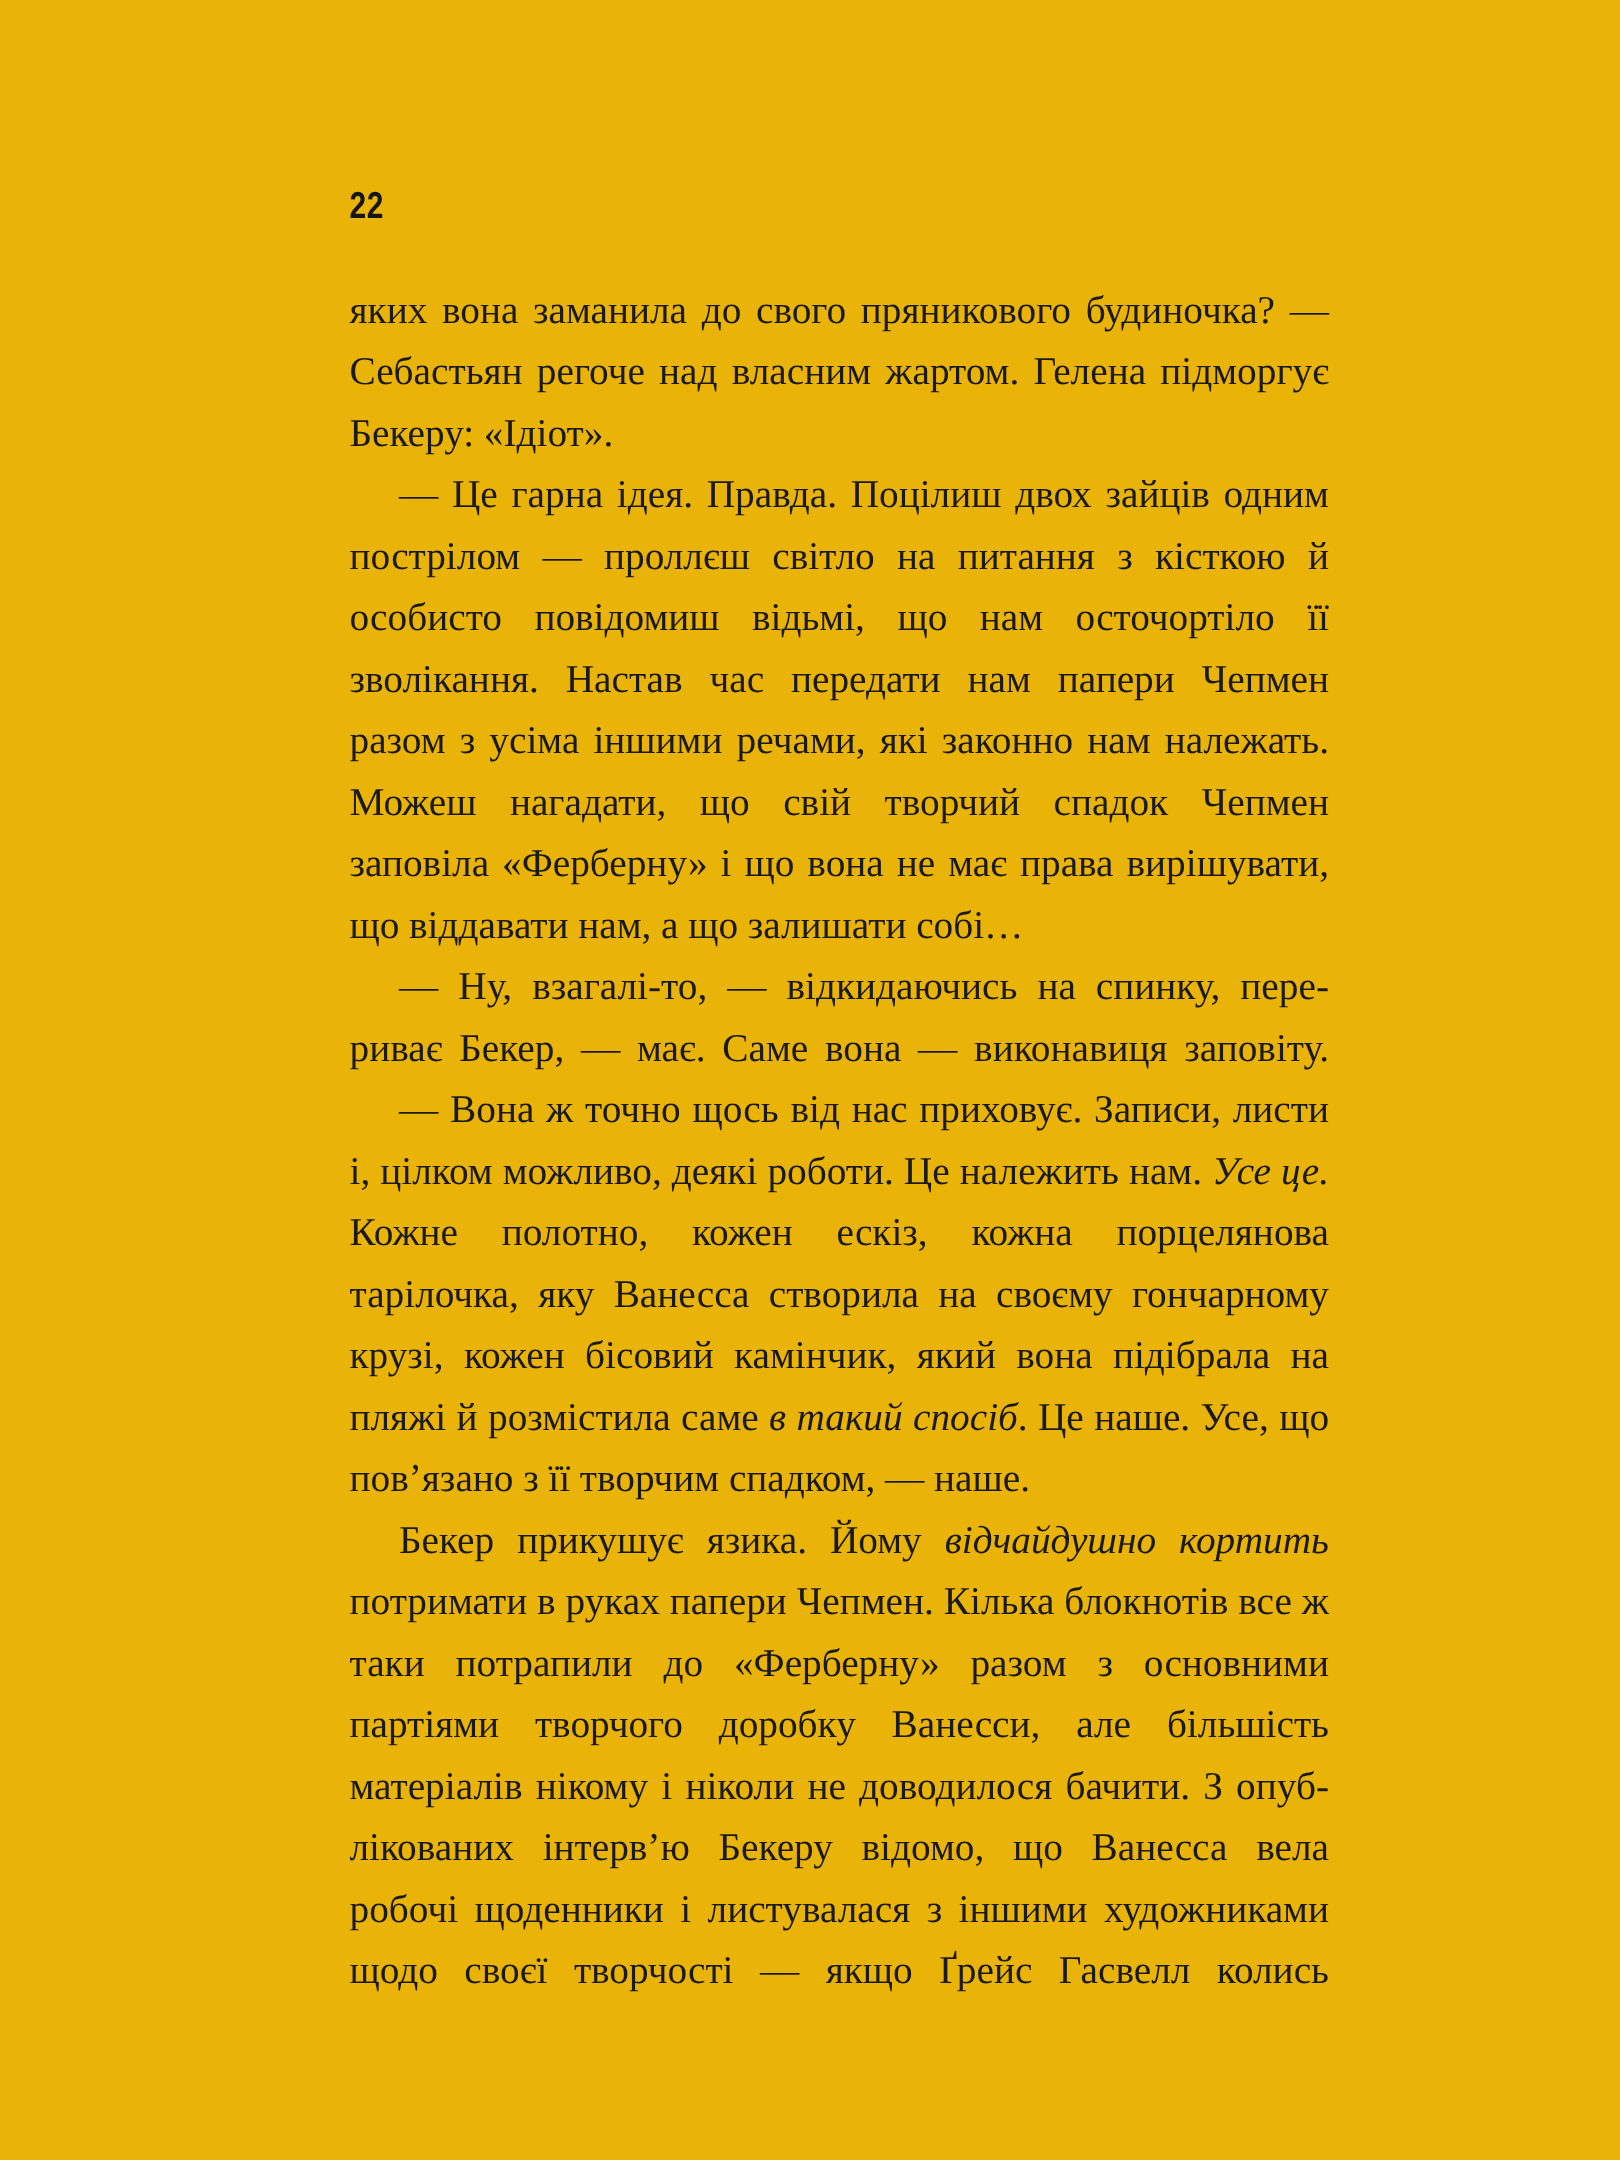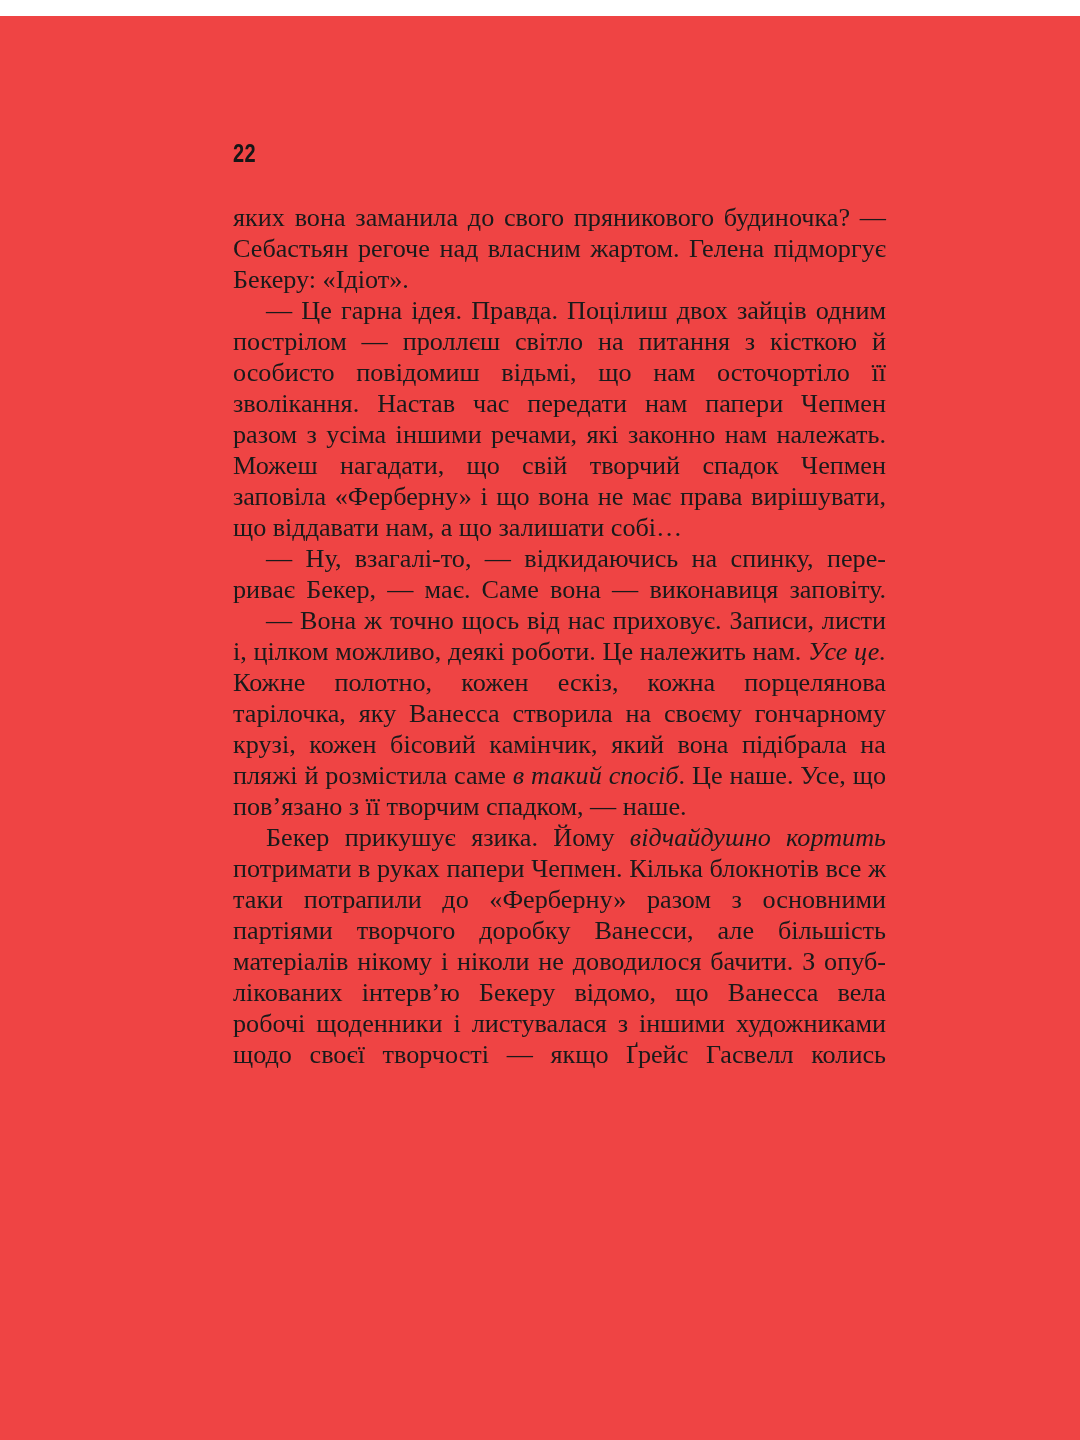--- a/index.html
+++ b/index.html
@@ -14,22 +14,21 @@
     position: relative;
     overflow: hidden;
     font-family: "Liberation Serif", "DejaVu Serif", serif;
     color: #1a1a1a;
     -webkit-font-smoothing: antialiased;
   }
 
   .page {
     position: absolute;
     inset: 0;
-    background: #ef4444;
-    margin-top: 16px;
+    background: #eab308;
   }
 
   
   .folio {
     position: absolute;
     left: 233px;
     top: 122px;
     font-family: "Liberation Sans", "DejaVu Sans", sans-serif;
     font-weight: 700;
     font-size: 25px;
@@ -45,21 +44,21 @@
   .textblock {
     position: absolute;
     left: 233px;
     top: 186px;
     width: 653px;
   }
 
   .para {
     margin: 0;
     font-size: 26.2px;
-    line-height: 31px;
+    line-height: 41px;
     text-align: justify;
     text-justify: inter-word;
     text-indent: 0;
     hyphens: manual;
     word-spacing: -0.1px;
   }
   .para.indent {
     text-indent: 33px;
   }
 

